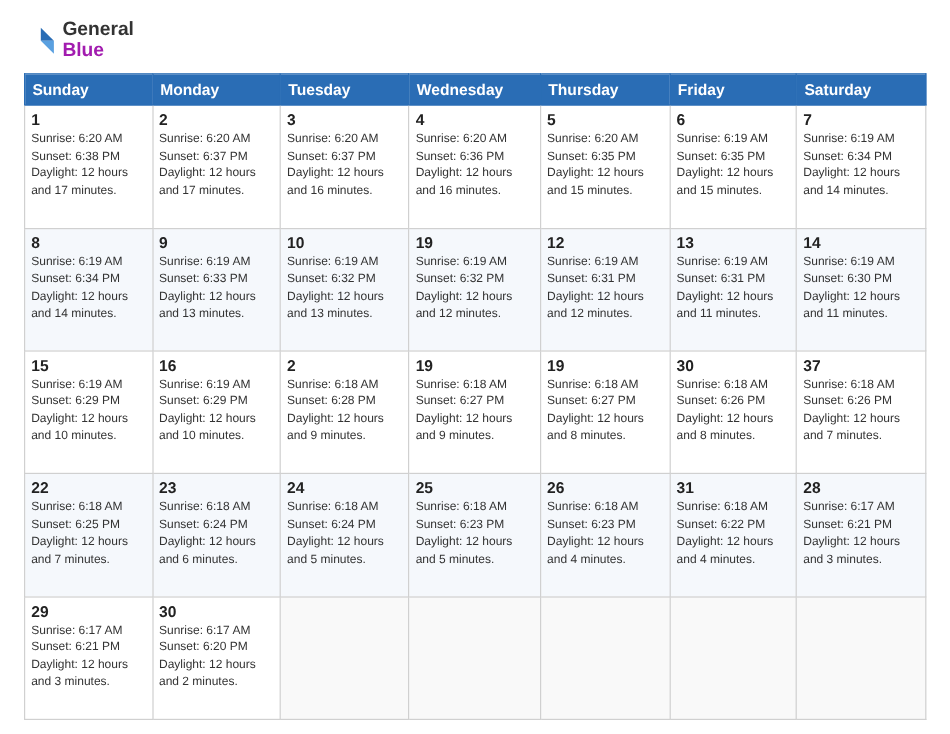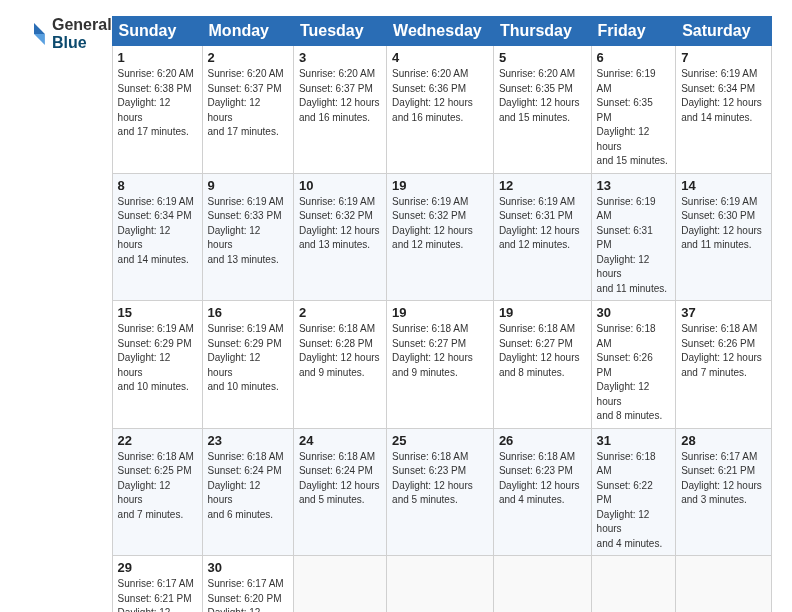--- a/index.html
+++ b/index.html
@@ -8,20 +8,21 @@
       background: #fff;
       width: 792px;
       height: 612px;
       overflow: hidden;
     }
     .page {
       width: 792px;
       height: 612px;
       padding: 16px 20px 12px 20px;
       display: flex;
+      flex-direction: column;
     }
     .header {
       display: flex;
       justify-content: space-between;
       align-items: flex-start;
       margin-bottom: 10px;
     }
     .logo {
       display: flex;
       align-items: center;
@@ -47,21 +48,21 @@
       flex: 1;
       border-collapse: collapse;
       width: 100%;
       font-size: 10.5px;
     }
     .calendar th {
       background: #2a6db5;
       color: #fff;
       text-align: left;
       padding: 5px 6px;
-      font-size: 16px;
+      font-size: 13px;
       font-weight: bold;
       border: 1px solid #2a6db5;
       margin-top: 47px;
     }
     .calendar td {
       vertical-align: top;
       padding: 4px 5px;
       border: 1px solid #d0d0d0;
       width: 113px;
       height: 88px;
@@ -92,21 +93,21 @@
 <div class="page">
   <div class="header">
     <div class="logo">
       <svg class="logo-icon" viewBox="0 0 36 36">
         <polygon points="18,4 32,18 18,18" fill="#2a6db5"></polygon>
         <polygon points="18,18 32,18 32,32" fill="#5aa0e0"></polygon>
         <polygon points="4,4 18,4 18,18 4,18" fill="none"></polygon>
       </svg>
       <div>
         <div style="font-size:16px;font-weight:bold;color:#333;line-height:1.1;">General</div>
-        <div style="font-size:16px;font-weight:bold;color:#0c4a6e;line-height:1.1;">Blue</div>
+        <div style="font-size:16px;font-weight:bold;color:#a21caf;line-height:1.1;">Blue</div>
       </div>
     </div>
     <div class="title-area">
       <div class="month-title"></div>
       <div class="location"></div>
     </div>
   </div>
 
   <table class="calendar">
     <thead>

